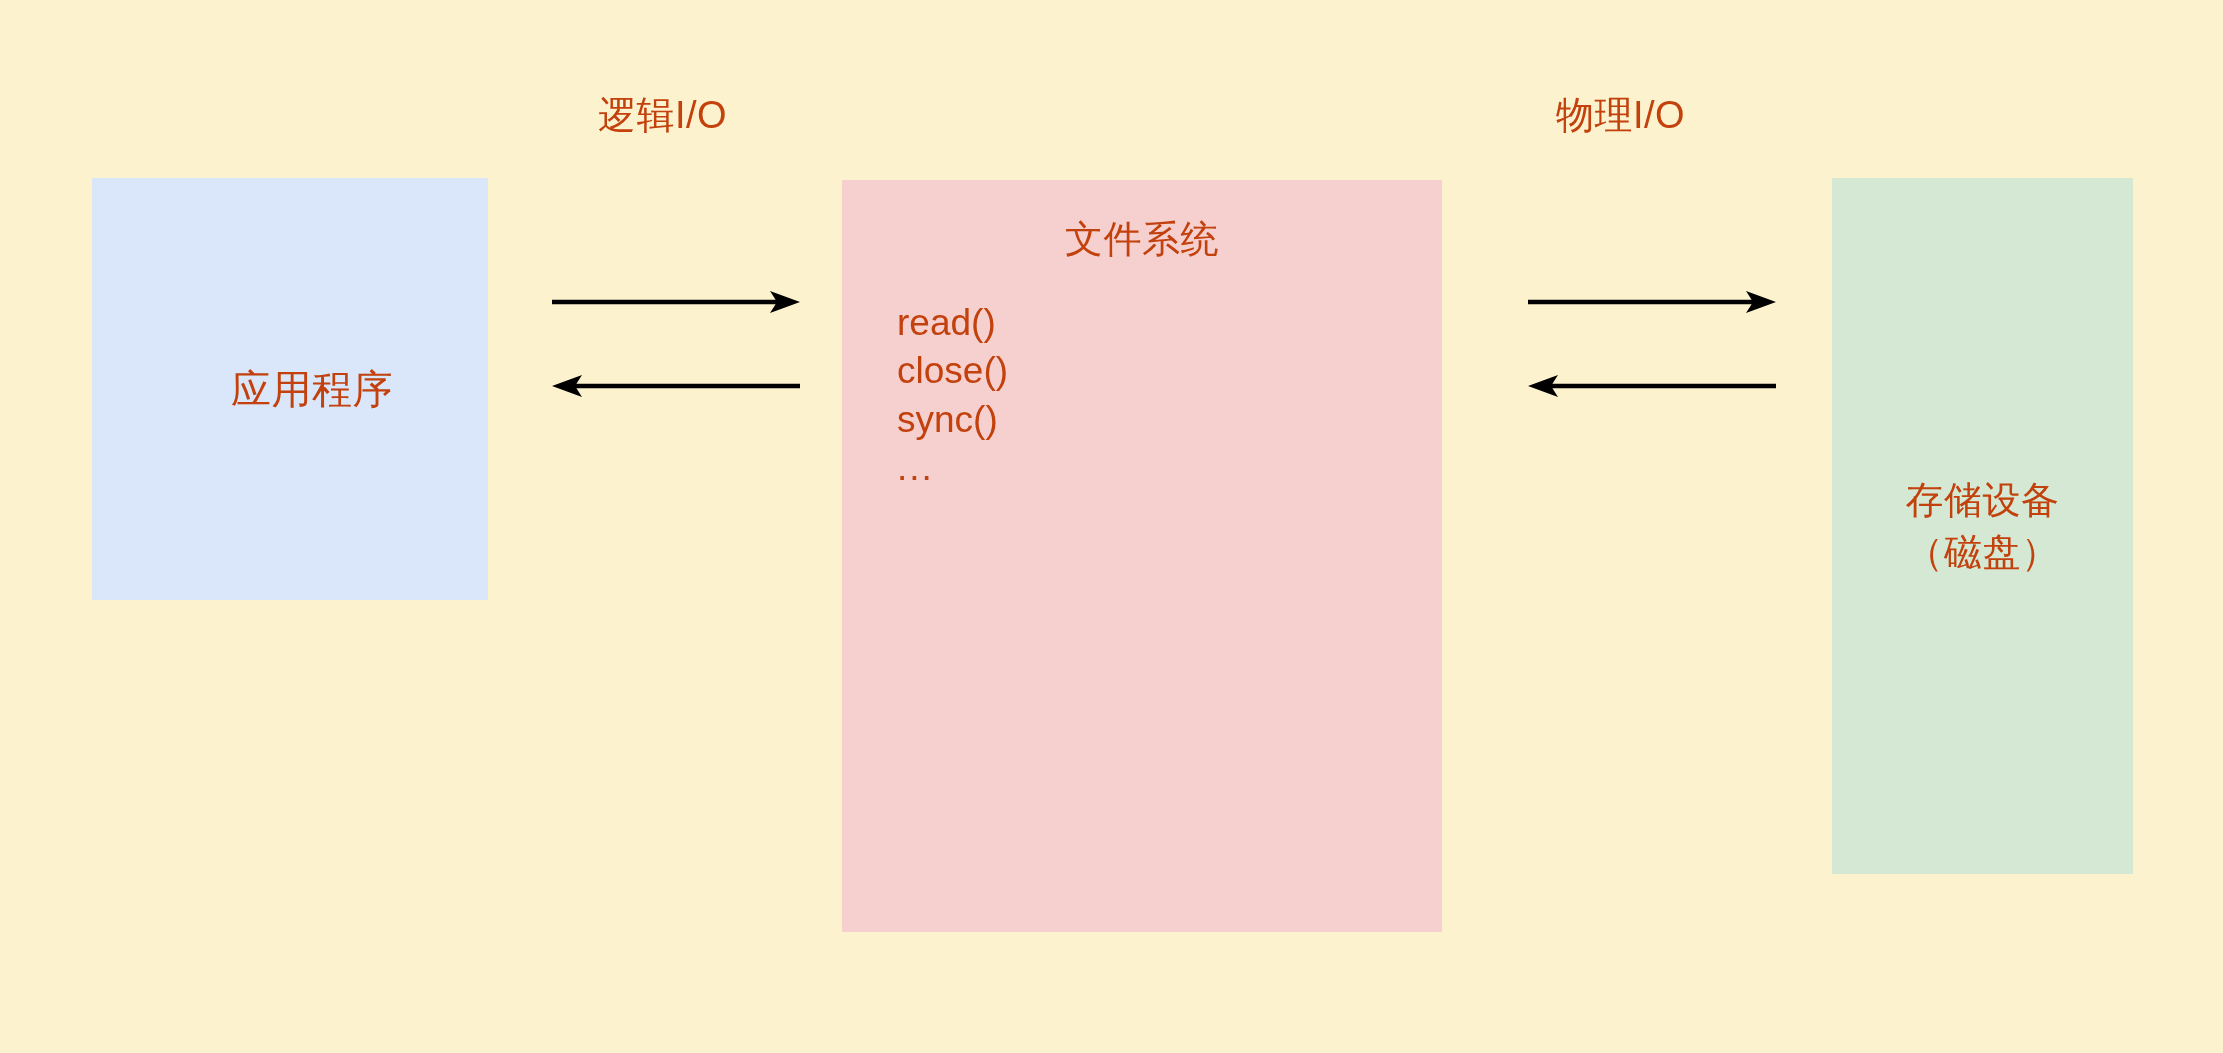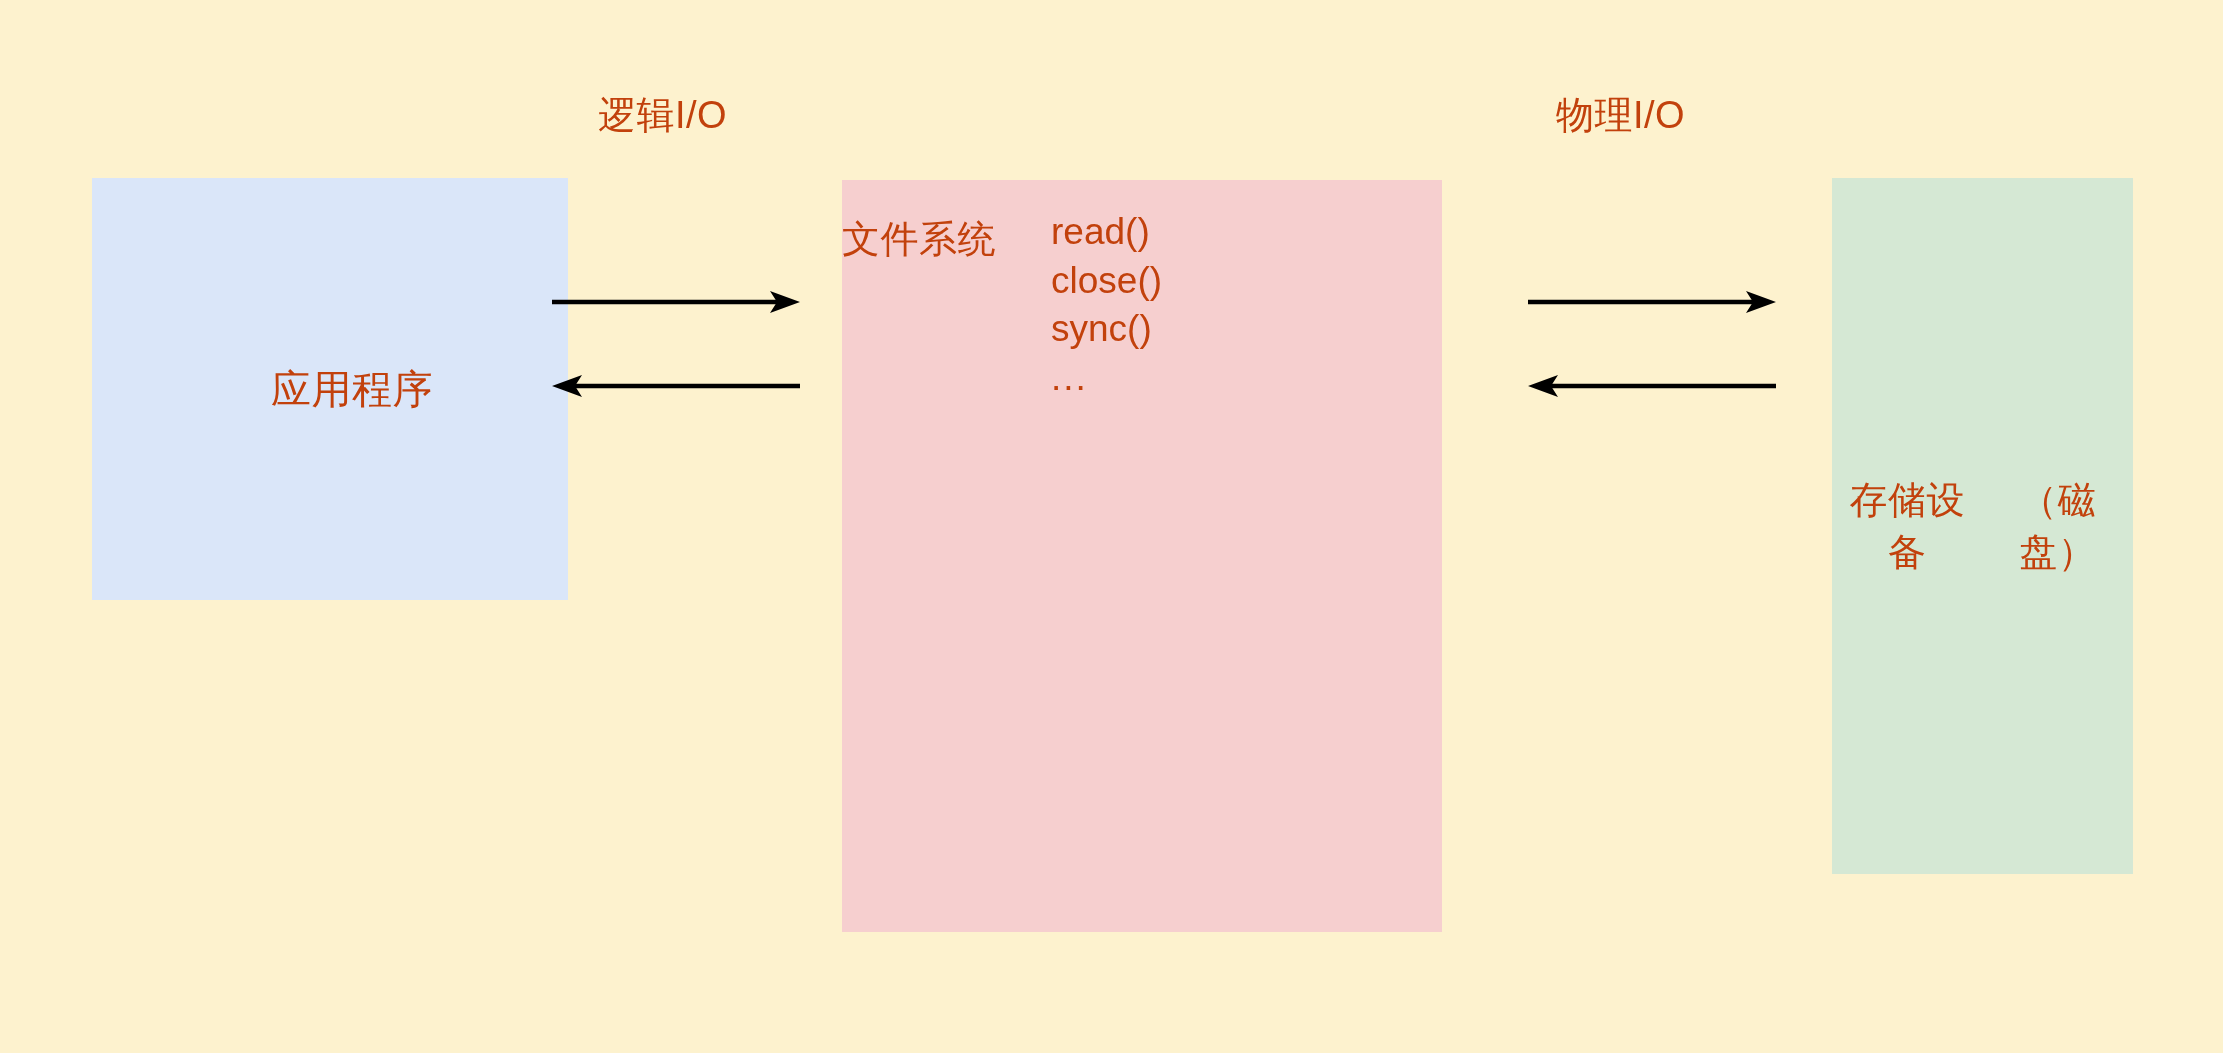--- a/index.html
+++ b/index.html
@@ -18,30 +18,30 @@
     font-family: "Liberation Sans", "DejaVu Sans", sans-serif;
     color: #c2410c;
     -webkit-font-smoothing: antialiased;
   }
 
   
   .node {
     position: absolute;
     box-sizing: border-box;
     display: flex;
-    flex-direction: row;
+    flex-direction: column;
     align-items: center;
     text-align: center;
   }
 
   
   #app-node {
     left: 92px;
     top: 178px;
-    width: 476px;
+    width: 396px;
     height: 422px;
     background: #dae6f9;
     justify-content: center;
     padding-left: 44px;
   }
   #app-node .node-title {
     font-size: 40px;
     line-height: 1.25;
     letter-spacing: 0.5px;
   }
@@ -57,21 +57,21 @@
     align-items: stretch;
   }
   #fs-node .node-title {
     font-size: 38px;
     line-height: 1.2;
     margin-top: 37px;
     text-align: center;
     letter-spacing: 0.5px;
   }
   #fs-api-list {
-    margin-top: 28px;
+    margin-top: 36px;
     padding-left: 55px;
     text-align: left;
     font-size: 37px;
     line-height: 48.5px;
   }
   #fs-api-list .api-item {
     white-space: nowrap;
   }
   #fs-api-list .api-ellipsis {
     letter-spacing: 2px;

